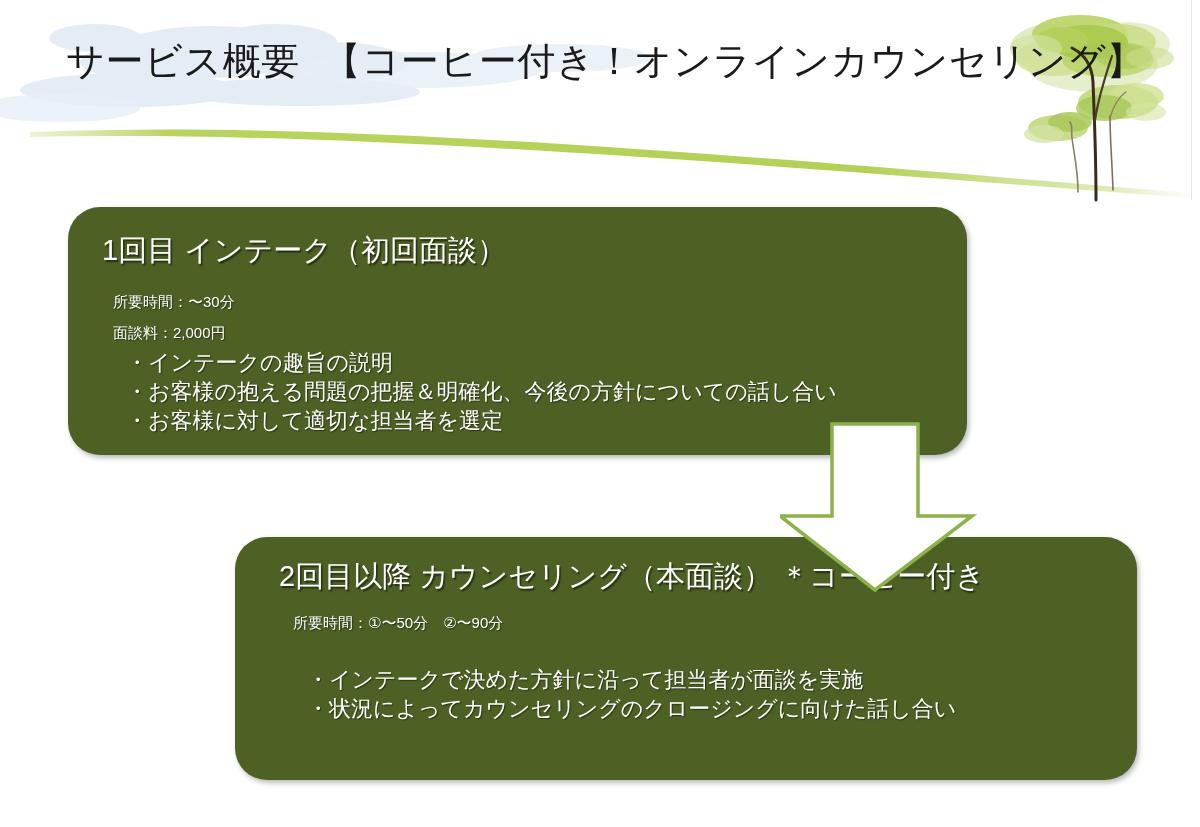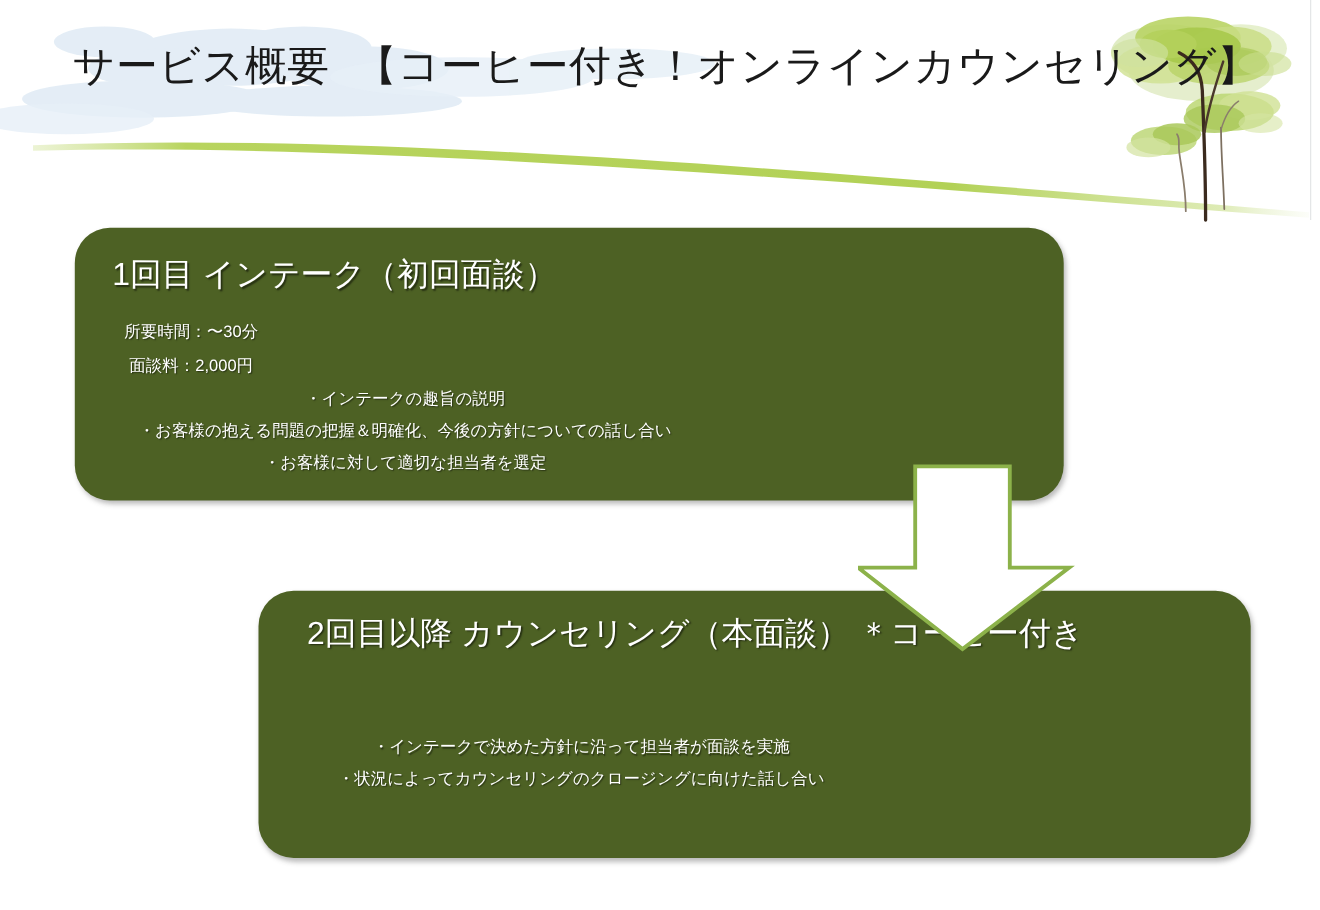--- a/index.html
+++ b/index.html
@@ -56,21 +56,20 @@
     letter-spacing: 0.5px;
     white-space: nowrap;
   }
 
   
   .proc-box {
     position: absolute;
     background: #4d6124;
     border-radius: 32px;
     box-shadow: 2px 3px 5px rgba(60,60,60,0.35);
-    text-align: center;
   }
   #box-1 {
     left: 68px;
     top: 207px;
     width: 899px;
     height: 248px;
   }
   #box-2 {
     left: 235px;
     top: 537px;
@@ -96,21 +95,21 @@
     line-height: 31px;
     white-space: nowrap;
     text-shadow: 1px 1px 1.2px rgba(0,0,0,0.5);
   }
   #box-1 .box-lines { left: 45px; top: 79px; }
   #box-2 .box-lines { left: 58px; top: 70px; }
 
   .box-bullets {
     position: absolute;
     color: #ffffff;
-    font-size: 15px;
+    font-size: 22px;
     line-height: 29px;
     white-space: nowrap;
     text-shadow: 1px 1px 1.2px rgba(0,0,0,0.5);
   }
   #box-1 .box-bullets { left: 58px; top: 141px; }
   #box-2 .box-bullets { left: 72px; top: 128px; }
   .bullet-row::before {
     content: "・";
   }
 
@@ -206,20 +205,21 @@
     <div class="box-bullets">
       <div class="bullet-row">インテークの趣旨の説明</div>
       <div class="bullet-row">お客様の抱える問題の把握＆明確化、今後の方針についての話し合い</div>
       <div class="bullet-row">お客様に対して適切な担当者を選定</div>
     </div>
   </div>
 
   <div class="proc-box" id="box-2">
     <div class="box-heading">2回目以降 カウンセリング（本面談） ＊コーヒー付き</div>
     <div class="box-lines">
+      <div>所要時間：①〜50分　②〜90分</div>
     </div>
     <div class="box-bullets">
       <div class="bullet-row">インテークで決めた方針に沿って担当者が面談を実施</div>
       <div class="bullet-row">状況によってカウンセリングのクロージングに向けた話し合い</div>
     </div>
   </div>
 
   <svg class="arrow" viewBox="0 0 220 175">
     <polygon points="52,4 138,4 138,96 192,96 95,170 0,96 52,96" fill="#ffffff" stroke="#8cb24a" stroke-width="3.5" stroke-linejoin="miter"></polygon>
   </svg>

